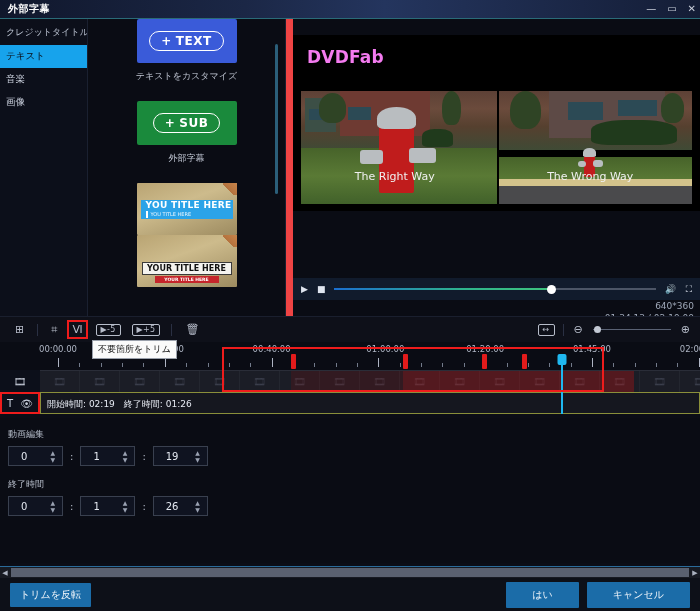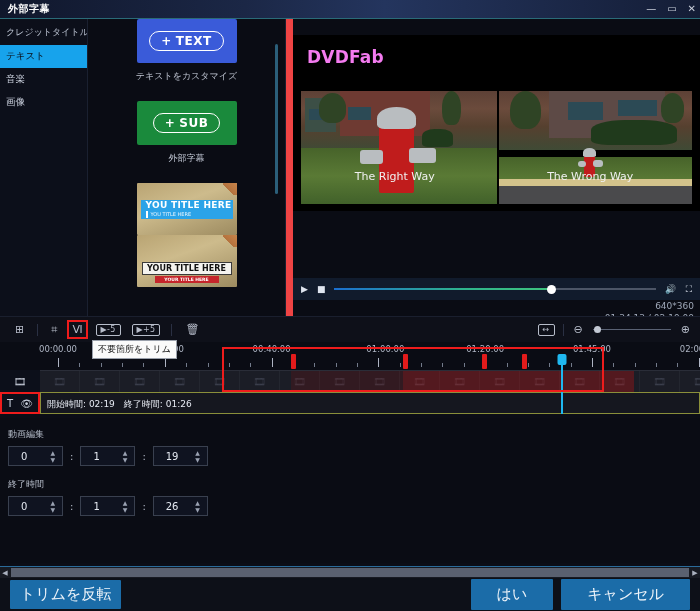--- a/index.html
+++ b/index.html
@@ -160,21 +160,21 @@
   .colon { color: #b6bdca; font-size: 10px; }
 
   .hscroll { position: absolute; top: 566px; left: 0; width: 700px; height: 12px; background: #171a22;
              border-top: 1px solid #2a6b9a; display: flex; align-items: center; }
   .hs-arrow { width: 10px; text-align: center; font-size: 7px; color: #aab1bf; }
   .hs-thumb { flex: 1; height: 9px; background: #5a6170; margin: 0 1px; }
 
   
   .bottom { position: absolute; top: 578px; left: 0; width: 700px; height: 33px; background: #0d1018;
             display: flex; align-items: center; }
-  .btn { background: #1b6ca8; color: #eef4fa; font-size: 15px; padding: 5px 10px; border: none; border-radius: 1px; }
+  .btn { background: #1b6ca8; color: #eef4fa; font-size: 10px; padding: 5px 10px; border: none; border-radius: 1px; }
   .btn-left { margin-left: 10px; }
   .btn-right-grp { position: absolute; right: 10px; display: flex; gap: 8px; }
   .btn.wide { padding: 6px 26px; }
 </style>
 </head>
 <body>
 
 <div class="app">
 
   <div class="titlebar">

